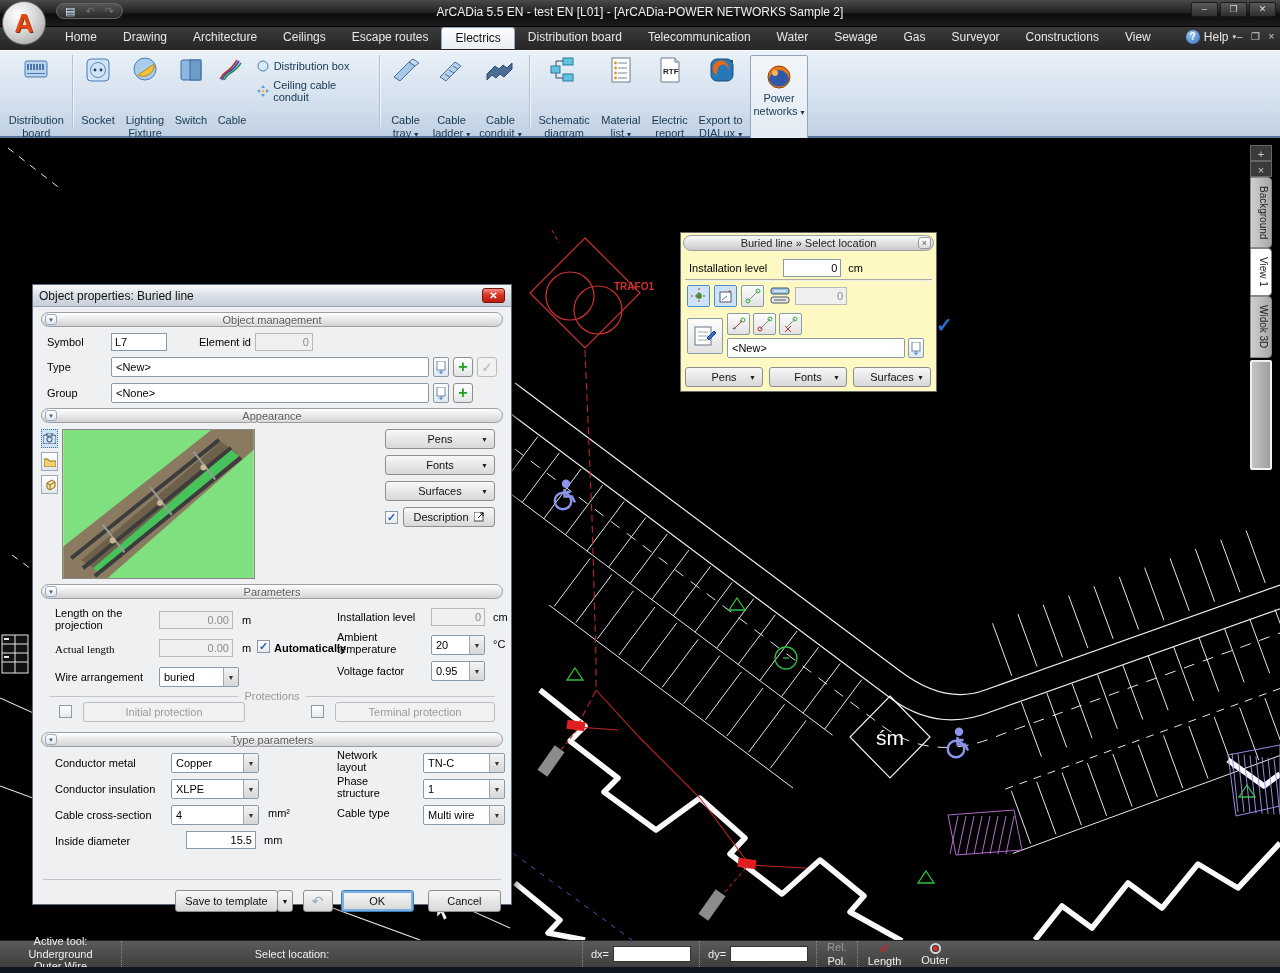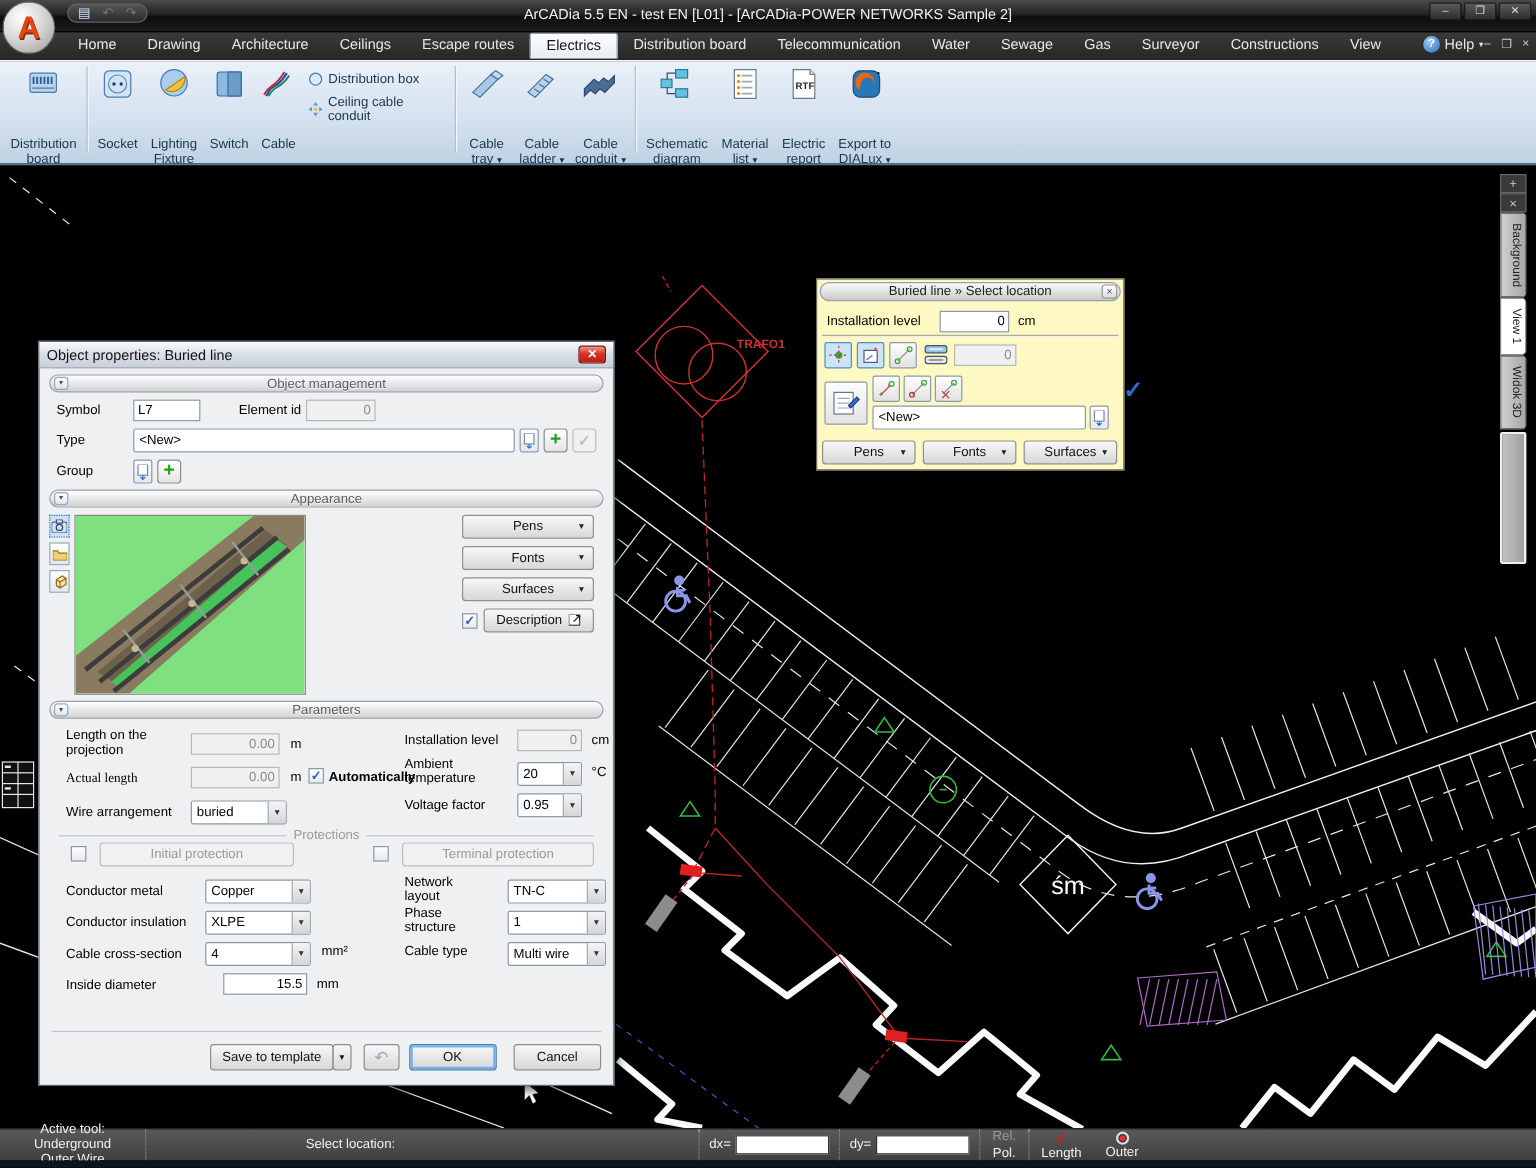--- a/index.html
+++ b/index.html
@@ -335,20 +335,28 @@
       <div class="rbtn" style="width:54px">
         <svg width="30" height="28">
             <rect x="5" y="3" width="22" height="22" rx="6" fill="#2878b8" stroke="#1a4a78"></rect>
             <path d="M10,19 A8 8 0 1 1 22 16 A5 5 0 0 0 12 12 Z" fill="#e86a10"></path>
             <circle cx="26" cy="5" r="1" fill="#222"></circle>
           </svg>
         <div class="rlb"><span>Export to DIALux</span> <span style="font-size:8px">▾</span></div>
       </div>
     </div>
     <div id="grpcap">Electric installations</div>
+    <div id="powerPanel">
+      <svg width="30" height="28">
+          <circle cx="15" cy="13" r="11" fill="#e87818" stroke="#8a4408"></circle>
+          <path d="M5,16 A11 11 0 0 0 25 16 A7 7 0 0 0 5 16 Z" fill="#3058a8"></path>
+          <circle cx="11" cy="9" r="3" fill="#f8b060"></circle>
+        </svg>
+      <div class="rlb"><span>Power networks</span> <span style="font-size:8px">▾</span></div>
+    </div>
   </div>
 
   <svg id="canvas" viewBox="0 0 1280 802">
     <rect x="0" y="0" width="1280" height="802" fill="#000"></rect>
 
     <g stroke="#efefef" stroke-width="1.2" fill="none">
       <path d="M515,245 L900,533 Q945,567 985,552 L1280,447"></path>
       <path d="M499,267 L893,562 Q940,595 993,573 L1288,468"></path>
     </g>
     <path d="M483,287 L885,590 Q935,625 1000,597 L1280,495" stroke="#e8e8e8" stroke-width="1" fill="none" stroke-dasharray="11 9"></path>
@@ -676,20 +684,23 @@
           <svg width="10" height="13">
             <rect x="1" y="0" width="8" height="9" fill="#fff" stroke="#789"></rect>
             <path d="M5,9 L5,12 M3,10.5 L5,12.5 L7,10.5" stroke="#2a6fd0" fill="none"></path>
           </svg>
         </div>
       <div class="plusbtn">+</div>
       <div class="okbtn">✓</div>
     </div>
     <div class="frow">
       <span class="flabel" style="width:60px">Group</span>
+      <div class="dd" style="flex:1">
+          <span class="val">&lt;None&gt;</span>
+        </div>
       <div class="spinbtn">
           <svg width="10" height="13">
             <rect x="1" y="0" width="8" height="9" fill="#fff" stroke="#789"></rect>
             <path d="M5,9 L5,12 M3,10.5 L5,12.5 L7,10.5" stroke="#2a6fd0" fill="none"></path>
           </svg>
         </div>
       <div class="plusbtn">+</div>
       <div style="width:20px"></div>
     </div>
 
@@ -802,20 +813,24 @@
       <span class="abs cb empty" style="left:18px; top:106px;">✓</span>
       <div class="abs btn dis" style="left:42px; top:103px; width:162px;">
           <span>Initial protection</span>
         </div>
       <span class="abs cb empty" style="left:270px; top:106px;">✓</span>
       <div class="abs btn dis" style="left:294px; top:103px; width:160px;">
           <span>Terminal protection</span>
         </div>
     </div>
 
+    <div class="shead">
+      <span class="collapse">▼</span>
+      <span>Type parameters</span>
+    </div>
     <div id="tpBody">
       <span class="abs flabel" style="left:14px; top:10px;">Conductor metal</span>
       <div class="abs dd" style="left:130px; top:6px; width:88px;">
         <span class="val">Copper</span>
           <span class="ab">▼</span>
       </div>
       <span class="abs flabel" style="left:14px; top:36px;">Conductor insulation</span>
       <div class="abs dd" style="left:130px; top:32px; width:88px;">
         <span class="val">XLPE</span>
           <span class="ab">▼</span>

